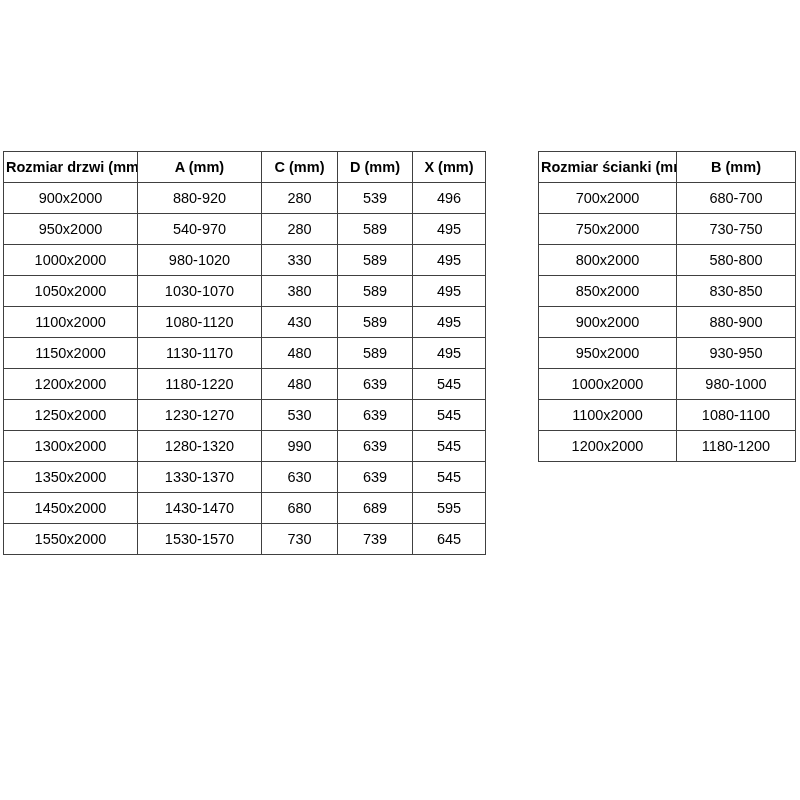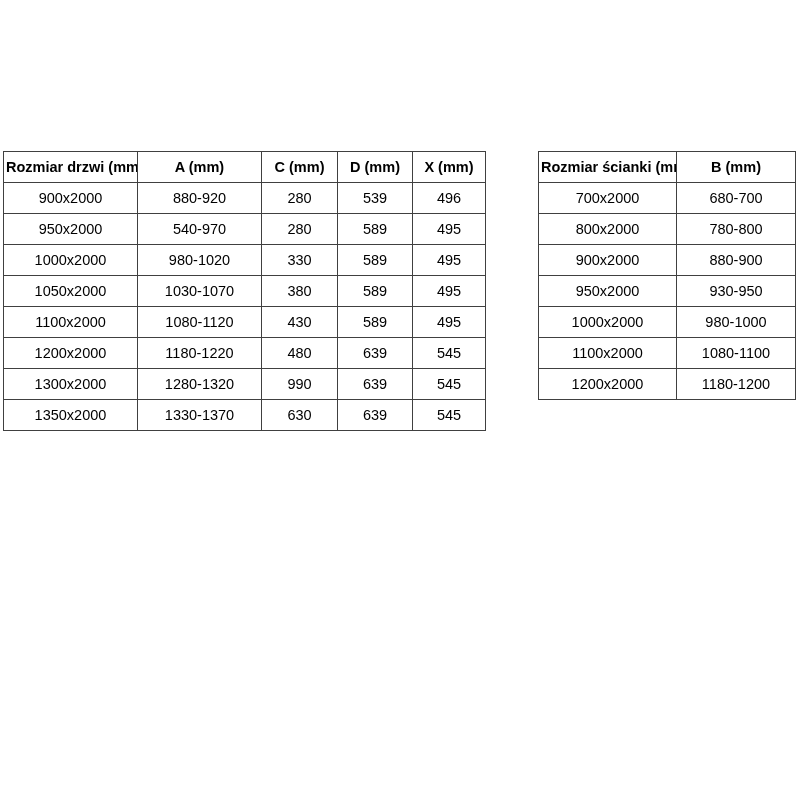--- a/index.html
+++ b/index.html
@@ -99,39 +99,67 @@
           <td>495</td>
         </tr>
         <tr>
           <td>1100x2000</td>
           <td>1080-1120</td>
           <td>430</td>
           <td>589</td>
           <td>495</td>
         </tr>
         <tr>
+          <td>1150x2000</td>
+          <td>1130-1170</td>
+          <td>480</td>
+          <td>589</td>
+          <td>495</td>
+        </tr>
+        <tr>
           <td>1200x2000</td>
           <td>1180-1220</td>
           <td>480</td>
           <td>639</td>
           <td>545</td>
         </tr>
         <tr>
+          <td>1250x2000</td>
+          <td>1230-1270</td>
+          <td>530</td>
+          <td>639</td>
+          <td>545</td>
+        </tr>
+        <tr>
           <td>1300x2000</td>
           <td>1280-1320</td>
           <td>990</td>
           <td>639</td>
           <td>545</td>
         </tr>
         <tr>
           <td>1350x2000</td>
           <td>1330-1370</td>
           <td>630</td>
           <td>639</td>
           <td>545</td>
+        </tr>
+        <tr>
+          <td>1450x2000</td>
+          <td>1430-1470</td>
+          <td>680</td>
+          <td>689</td>
+          <td>595</td>
+        </tr>
+        <tr>
+          <td>1550x2000</td>
+          <td>1530-1570</td>
+          <td>730</td>
+          <td>739</td>
+          <td>645</td>
         </tr>
       </tbody>
   </table>
 
   <table class="spec" id="walls-table">
     <colgroup>
       <col style="width:138px">
       <col style="width:119px">
     </colgroup>
     <thead>
@@ -139,22 +167,30 @@
           <th>Rozmiar ścianki (mm)</th>
           <th>B (mm)</th>
         </tr>
     </thead>
     <tbody>
         <tr>
           <td>700x2000</td>
           <td>680-700</td>
         </tr>
         <tr>
+          <td>750x2000</td>
+          <td>730-750</td>
+        </tr>
+        <tr>
           <td>800x2000</td>
-          <td>780-800</td>
+          <td>580-800</td>
+        </tr>
+        <tr>
+          <td>850x2000</td>
+          <td>830-850</td>
         </tr>
         <tr>
           <td>900x2000</td>
           <td>880-900</td>
         </tr>
         <tr>
           <td>950x2000</td>
           <td>930-950</td>
         </tr>
         <tr>

